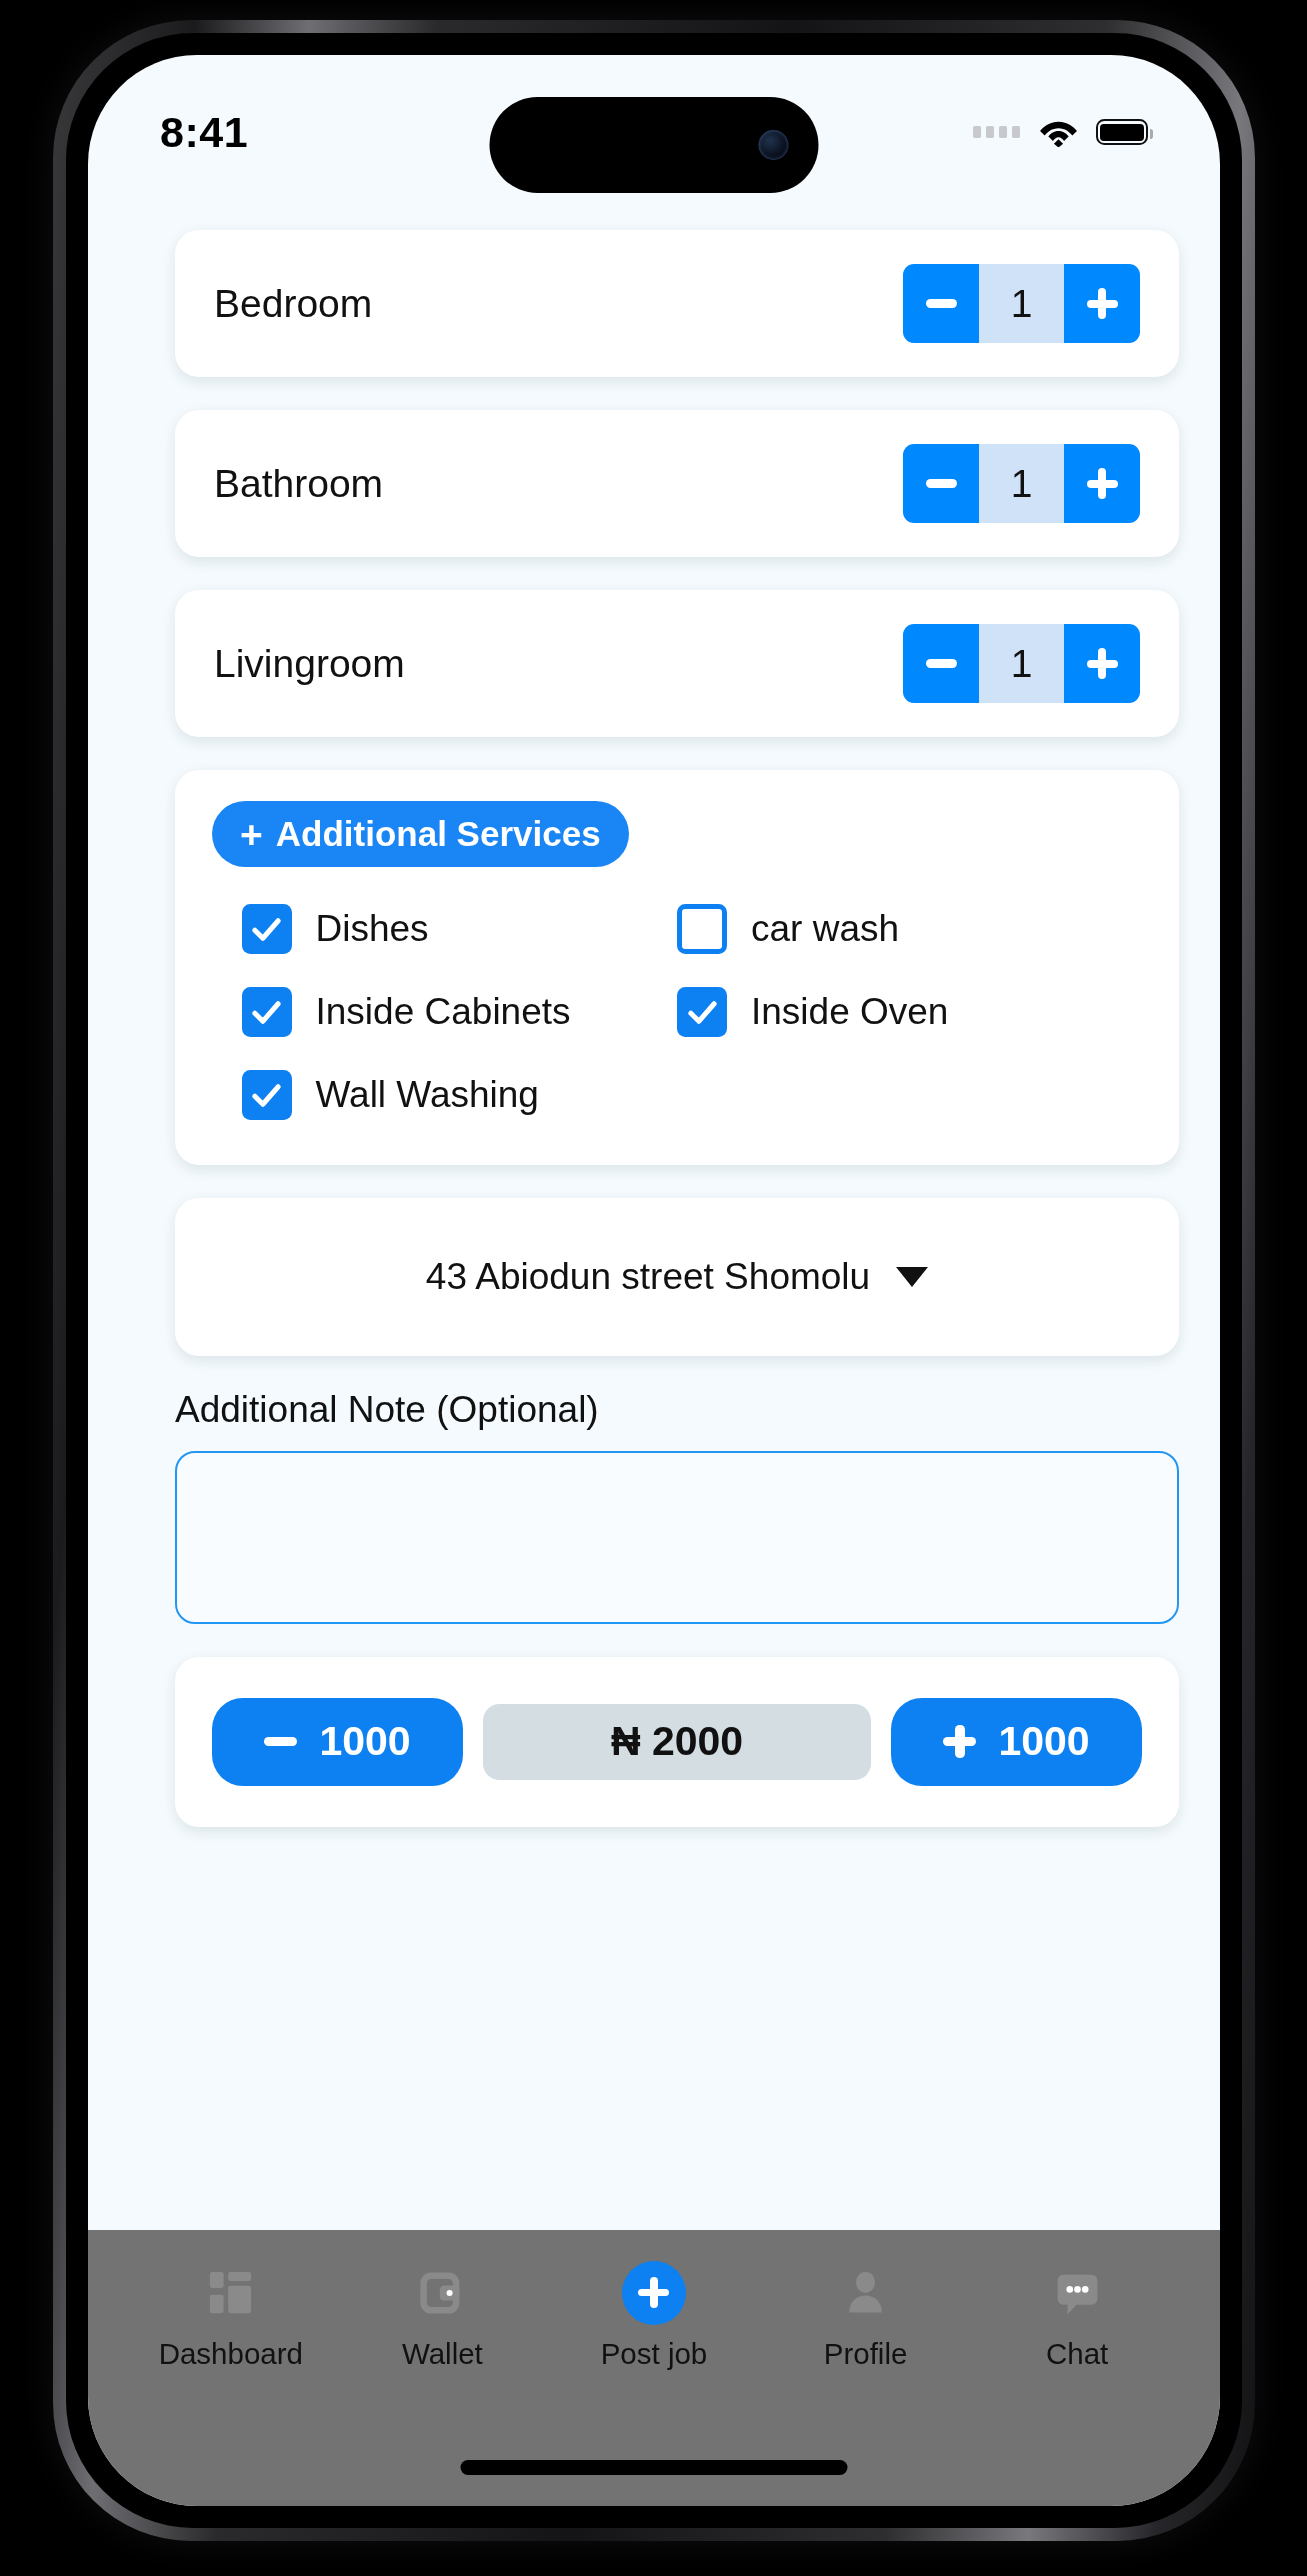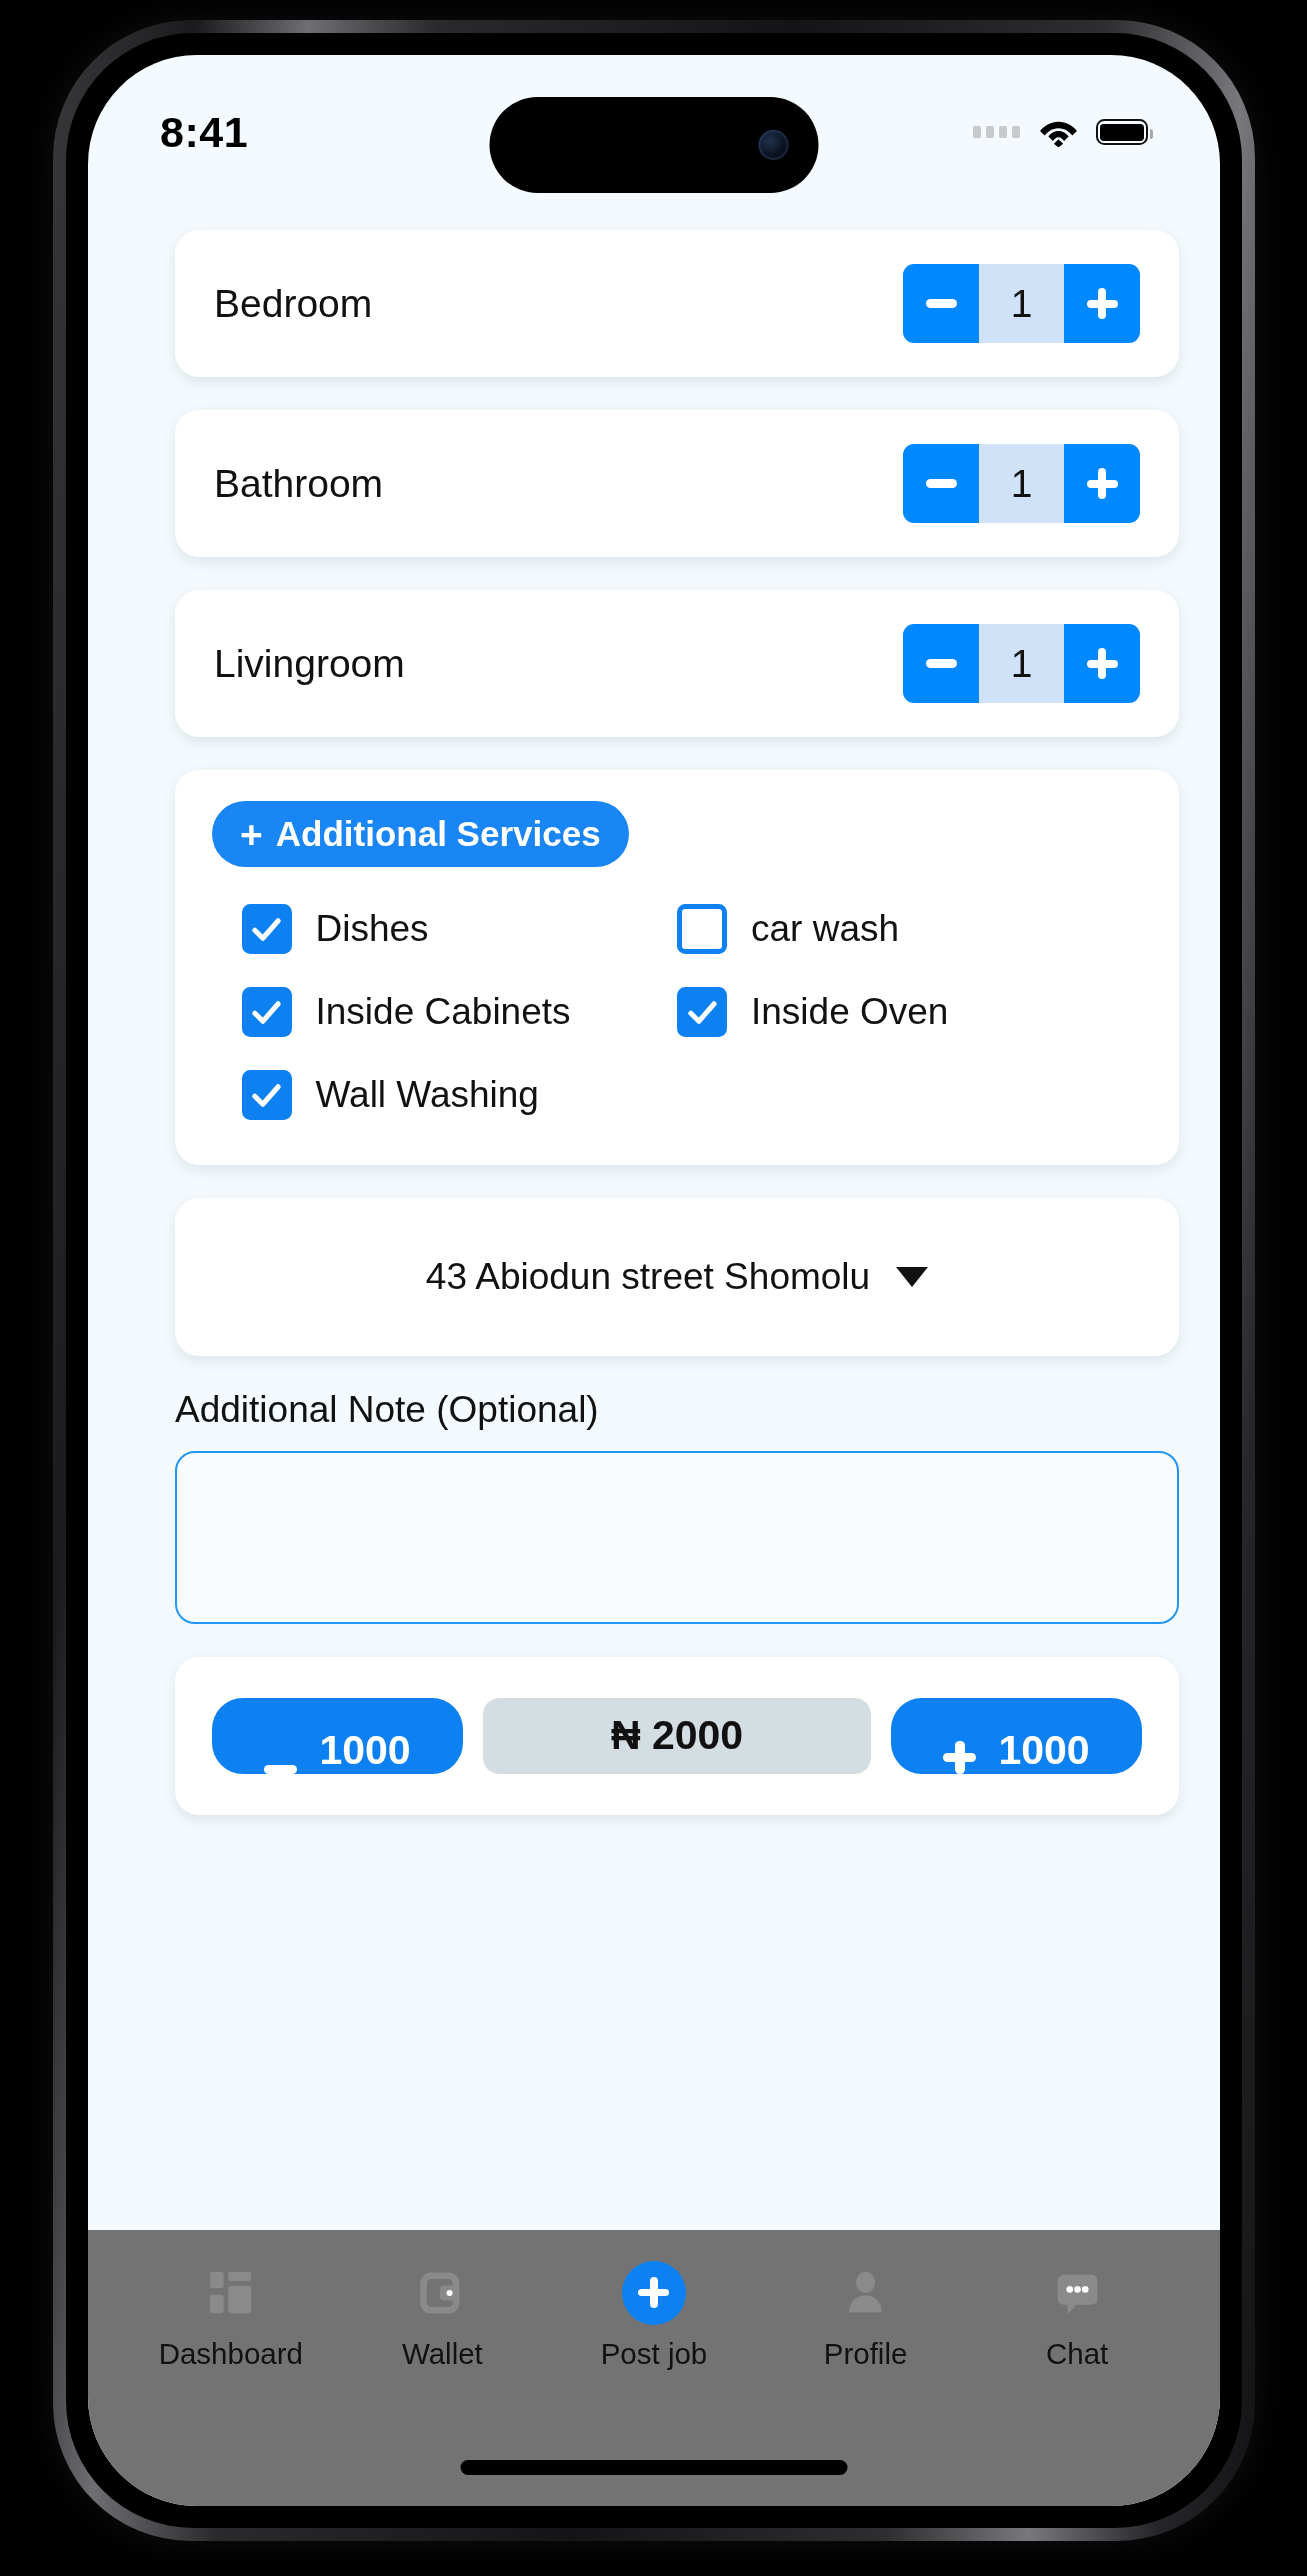--- a/index.html
+++ b/index.html
@@ -124,22 +124,22 @@
   
   .note-label{ font-size:37px; color:#111; margin:20px 41px 20px 41px; }
   .note-box{
     margin:0 41px; height:173px; border:2.8px solid #2196f3; border-radius:20px;
     background:#f9fcfe;
   }
 
   
   .price-card{ margin-top:33px; padding:41px 37px; display:flex; align-items:center; justify-content:space-between; gap:20px; }
   .price-btn{
-    flex:none; width:251px; height:76px; background:#0d80f2; border-radius:31px;
-    display:flex; align-items:flex-end; justify-content:center; gap:22px;
+    flex:none; width:251px; height:88px; background:#0d80f2; border-radius:31px;
+    display:flex; align-items:center; justify-content:center; gap:22px;
     color:#fff; font-size:41px; font-weight:700;
   }
   .price-btn .glyph-h{ width:33px; height:9.2px; }
   .price-btn .glyph-plus{ width:33px; height:33px; }
   .price-btn .glyph-plus::before{ width:33px; height:9.2px; top:12px; }
   .price-btn .glyph-plus::after{ height:33px; width:9.2px; left:12px; }
   .price-val{
     flex:1; height:76px; background:#d4dde1; border-radius:16.6px;
     display:flex; align-items:center; justify-content:center;
     font-size:41px; font-weight:700; color:#111;

